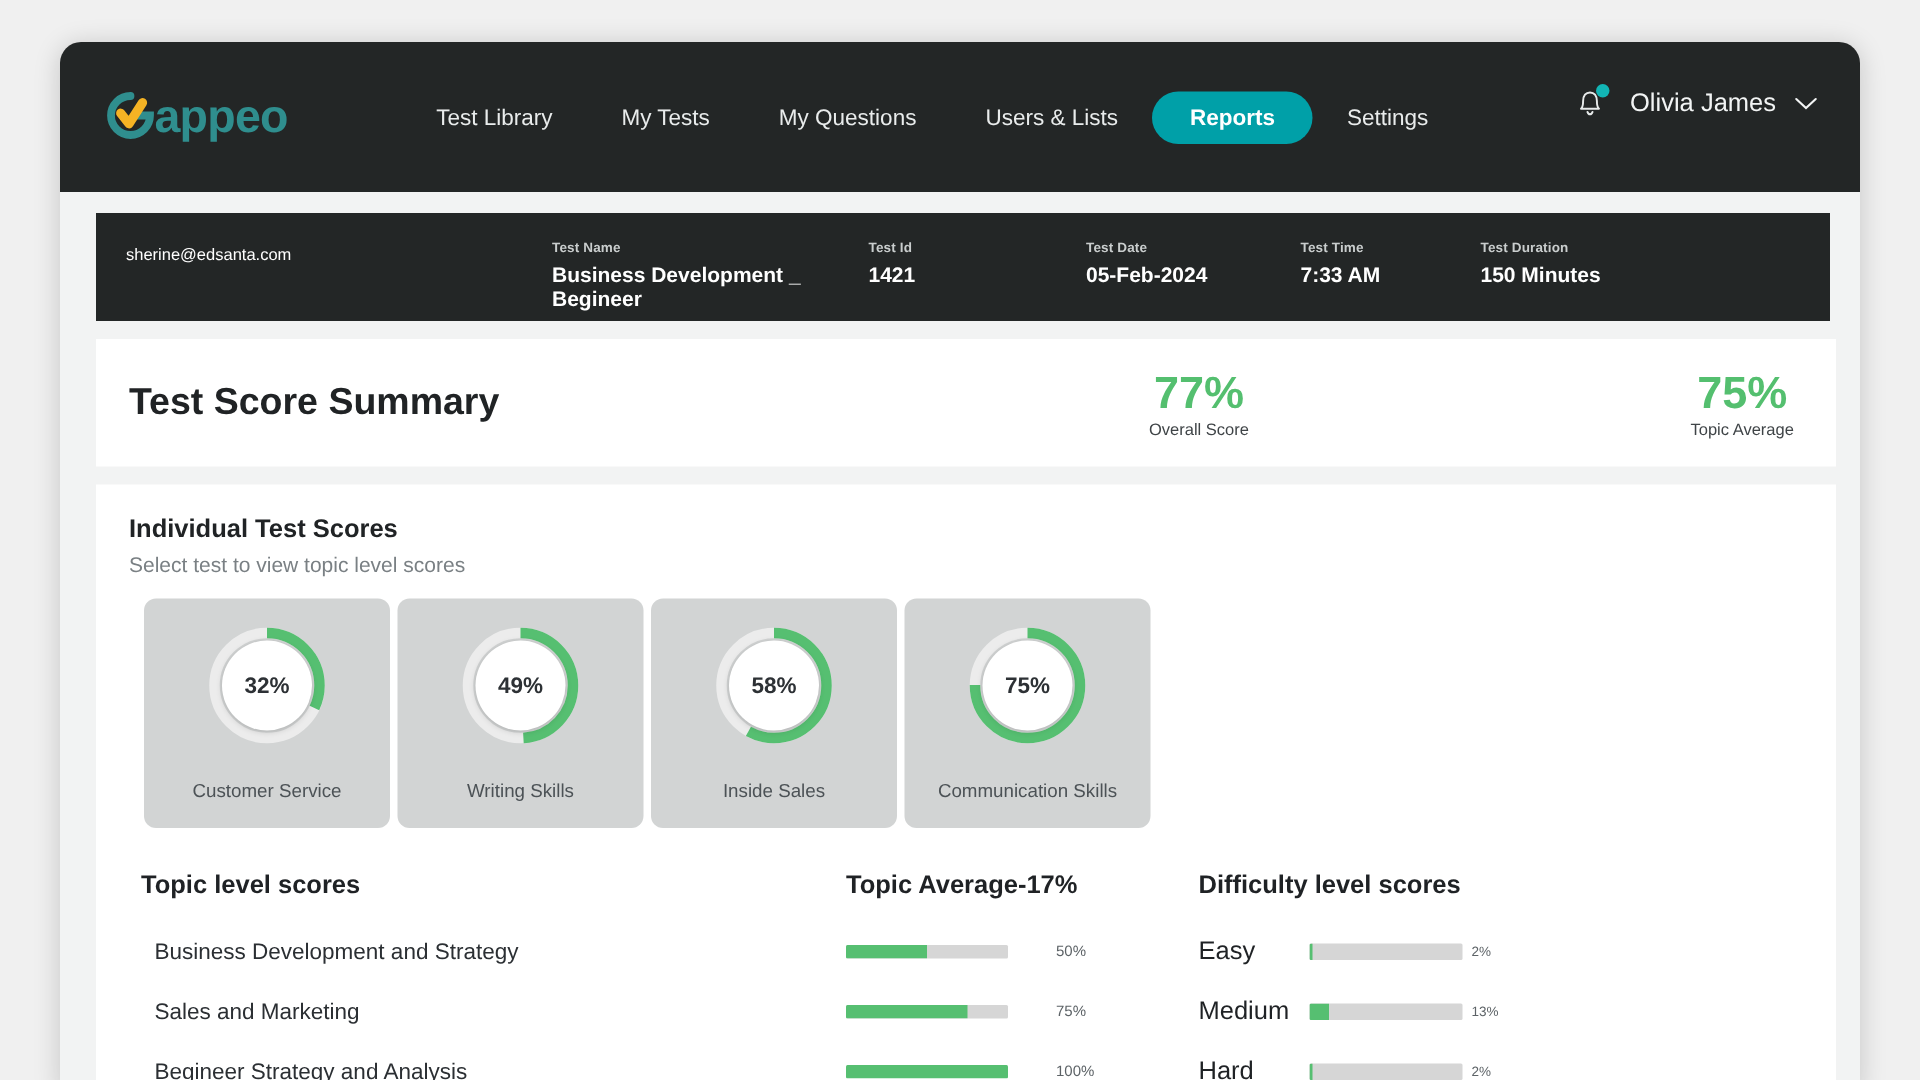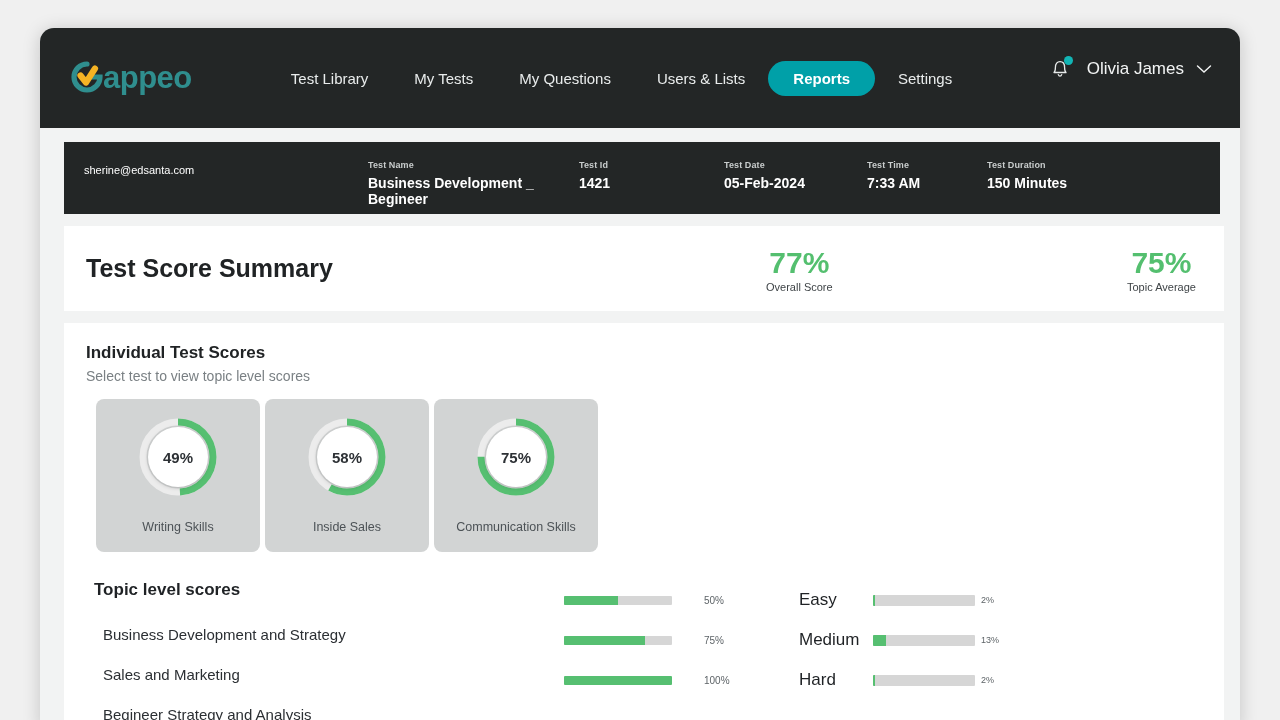--- a/index.html
+++ b/index.html
@@ -243,20 +243,30 @@
   </div>
 
   <div class="card" id="scores-card">
     <div id="scores-head">
       <div id="scores-title">Individual Test Scores</div>
       <div id="scores-sub">Select test to view topic level scores</div>
     </div>
 
     <div id="donut-row">
 
+      <div class="donut-card">
+        <div class="donut">
+          <svg class="ring" width="82" height="82" viewBox="0 0 82 82">
+            <circle cx="41" cy="41" r="35" fill="none" stroke="#ececec" stroke-width="7"></circle>
+            <circle cx="41" cy="41" r="35" fill="none" stroke="#56bf71" stroke-width="7" stroke-linecap="butt" stroke-dasharray="70.4 149.5" transform="rotate(-90 41 41)"></circle>
+          </svg>
+          <div class="donut-inner">32%</div>
+        </div>
+        <div class="donut-label">Customer Service</div>
+      </div>
 
       <div class="donut-card">
         <div class="donut">
           <svg class="ring" width="82" height="82" viewBox="0 0 82 82">
             <circle cx="41" cy="41" r="35" fill="none" stroke="#ececec" stroke-width="7"></circle>
             <circle cx="41" cy="41" r="35" fill="none" stroke="#56bf71" stroke-width="7" stroke-linecap="butt" stroke-dasharray="107.8 112.1" transform="rotate(-90 41 41)"></circle>
           </svg>
           <div class="donut-inner">49%</div>
         </div>
         <div class="donut-label">Writing Skills</div>
@@ -295,20 +305,21 @@
         <div class="topic-row">
           <div class="topic-name">Sales and Marketing</div>
         </div>
         <div class="topic-row">
           <div class="topic-name">Begineer Strategy and Analysis</div>
         </div>
 
       </div>
 
       <div class="col-avg">
+        <div class="col-title">Topic Average-17%</div>
         <div class="avg-row">
           <div class="bar-track">
             <div class="bar-fill" style="width:50%"></div>
           </div>
           <div class="bar-pct">50%</div>
         </div>
         <div class="avg-row">
           <div class="bar-track">
             <div class="bar-fill" style="width:75%"></div>
           </div>
@@ -317,20 +328,21 @@
         <div class="avg-row">
           <div class="bar-track">
             <div class="bar-fill" style="width:100%"></div>
           </div>
           <div class="bar-pct">100%</div>
         </div>
 
       </div>
 
       <div class="col-diff">
+        <div class="col-title">Difficulty level scores</div>
         <div class="diff-row">
           <div class="diff-label">Easy</div>
           <div class="diff-track">
             <div class="diff-fill" style="width:2%"></div>
           </div>
           <div class="diff-pct">2%</div>
         </div>
         <div class="diff-row">
           <div class="diff-label">Medium</div>
           <div class="diff-track">

